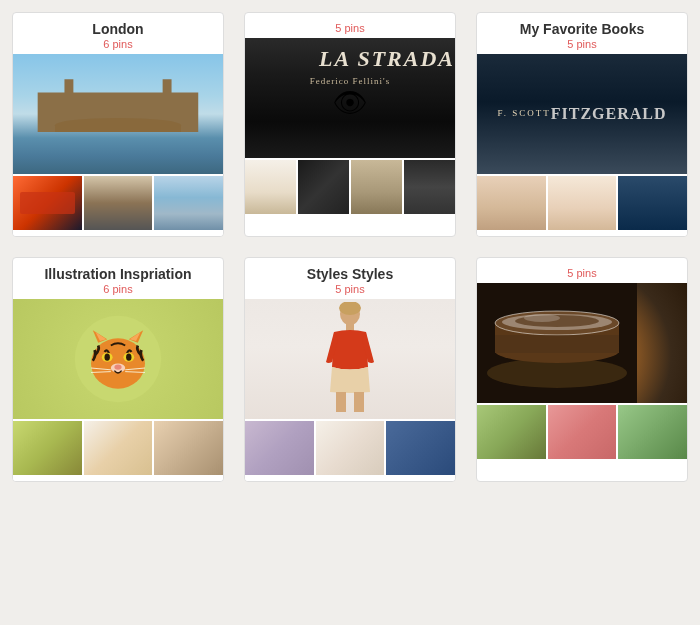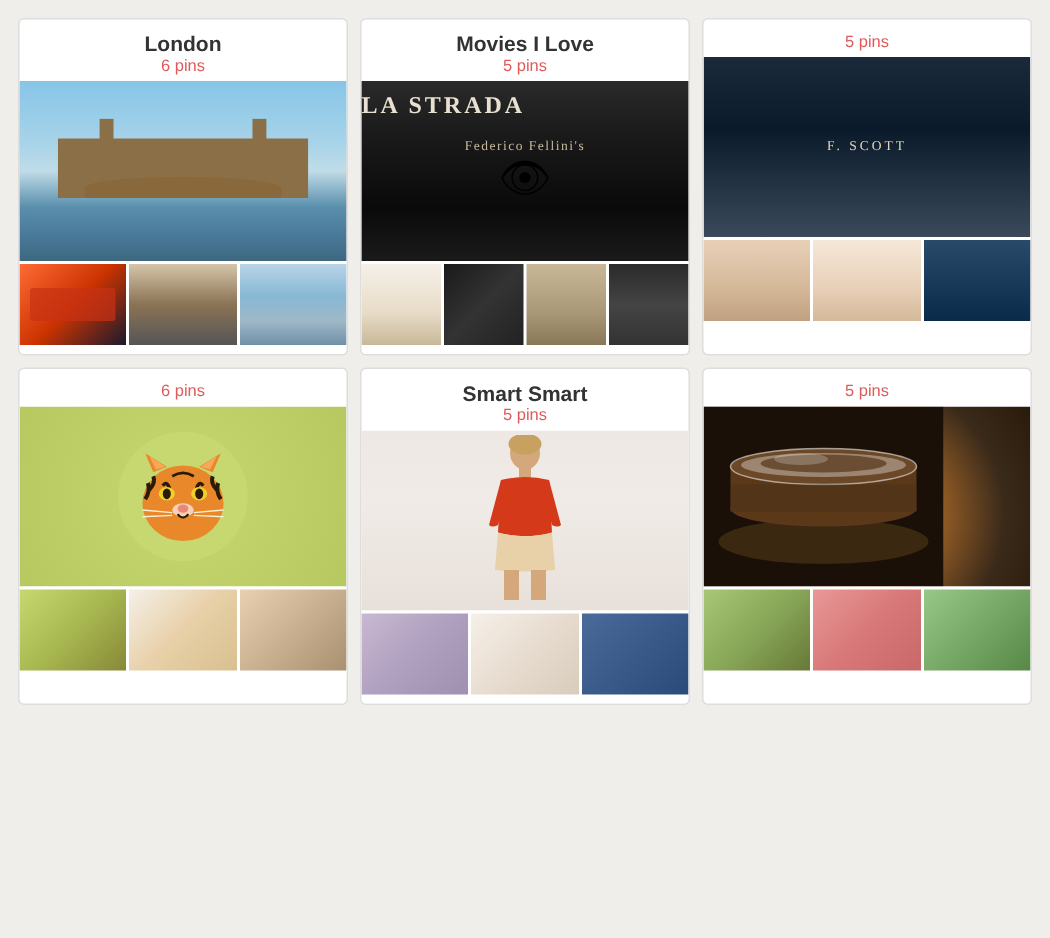--- a/index.html
+++ b/index.html
@@ -4,21 +4,21 @@
   <style>
     * { box-sizing: border-box; margin: 0; padding: 0; }
     body {
       background: #f0eeeb;
       font-family: Arial, Helvetica, sans-serif;
       padding: 12px;
     }
     .grid {
       display: grid;
       grid-template-columns: repeat(3, 1fr);
-      gap: 8px;
+      gap: 20px;
       max-width: 700px;
       border-radius: 13px;
     }
     .board-card {
       background: #fff;
       border: 1px solid #ddd;
       border-radius: 4px;
       overflow: hidden;
     }
     .board-header {
@@ -127,23 +127,24 @@
       height: 100%;
       background: linear-gradient(180deg, #2a2a2a 0%, #1a1a1a 30%, #0a0a0a 70%, #1a1a1a 100%);
       display: flex;
       align-items: center;
       justify-content: center;
       flex-direction: column;
       position: relative;
     }
     .la-strada-text {
       color: #e8e0d0;
-      font-size: 16px;
+      font-size: 22px;
       font-weight: bold;
-      text-align: left;
+      font-style: italic;
+      text-align: right;
       font-family: Georgia, serif;
       letter-spacing: 2px;
       position: absolute;
       top: 8px;
       width: 100%;
     }
     .la-strada-subtext {
       color: #c8b89a;
       font-size: 9px;
       font-family: Georgia, serif;
@@ -327,21 +328,20 @@
         <div class="thumb-img london-t1"></div>
         <div class="thumb-img london-t2"></div>
         <div class="thumb-img london-t3"></div>
       </div>
     </div>
     <div class="board-footer"></div>
   </div>
 
   <div class="board-card">
     <div class="board-header">
-      <div class="board-title">Movies I Love</div>
       <div class="board-pins">5 pins</div>
     </div>
     <div class="board-images">
       <div class="main-img movies-main">
         <div class="movies-main-inner">
           <div class="la-strada-subtext">Federico Fellini's</div>
           <div class="la-strada-text">LA STRADA</div>
           <div class="eye-graphic">👁</div>
         </div>
       </div>
@@ -350,39 +350,42 @@
         <div class="thumb-img movies-t2"></div>
         <div class="thumb-img movies-t3"></div>
         <div class="thumb-img movies-t4"></div>
       </div>
     </div>
     <div class="board-footer"></div>
   </div>
 
   <div class="board-card">
     <div class="board-header">
+      <div class="board-title">My Favorite Books</div>
       <div class="board-pins">5 pins</div>
     </div>
     <div class="board-images">
       <div class="main-img books-main">
         <div class="books-main-inner">
           <div class="gatsby-author">F. SCOTT</div>
+          <div class="gatsby-title-f">FITZGERALD</div>
         </div>
       </div>
       <div class="thumb-row">
         <div class="thumb-img books-t1"></div>
         <div class="thumb-img books-t2"></div>
         <div class="thumb-img books-t3"></div>
       </div>
     </div>
     <div class="board-footer"></div>
   </div>
 
   <div class="board-card">
     <div class="board-header">
+      <div class="board-title">Illustration Inspriation</div>
       <div class="board-pins">6 pins</div>
     </div>
     <div class="board-images">
       <div class="main-img illus-main">
         <div class="tiger-face">
           <svg class="tiger-svg" viewBox="0 0 100 100">
 
             <circle cx="50" cy="50" r="48" fill="#c8d870"></circle>
 
             <ellipse cx="50" cy="55" rx="30" ry="28" fill="#e8882a"></ellipse>
@@ -422,21 +425,21 @@
         <div class="thumb-img illus-t1"></div>
         <div class="thumb-img illus-t2"></div>
         <div class="thumb-img illus-t3"></div>
       </div>
     </div>
     <div class="board-footer"></div>
   </div>
 
   <div class="board-card">
     <div class="board-header">
-      <div class="board-title">Smart Smart</div>
+      <div class="board-title">Styles Styles</div>
       <div class="board-pins">5 pins</div>
     </div>
     <div class="board-images">
       <div class="main-img styles-main">
         <div class="styles-main-inner">
           <svg width="60" height="115" viewBox="0 0 60 115">
 
             <ellipse cx="30" cy="12" rx="10" ry="11" fill="#d4a87a"></ellipse>
 
             <ellipse cx="30" cy="6" rx="11" ry="7" fill="#c8a060"></ellipse>

